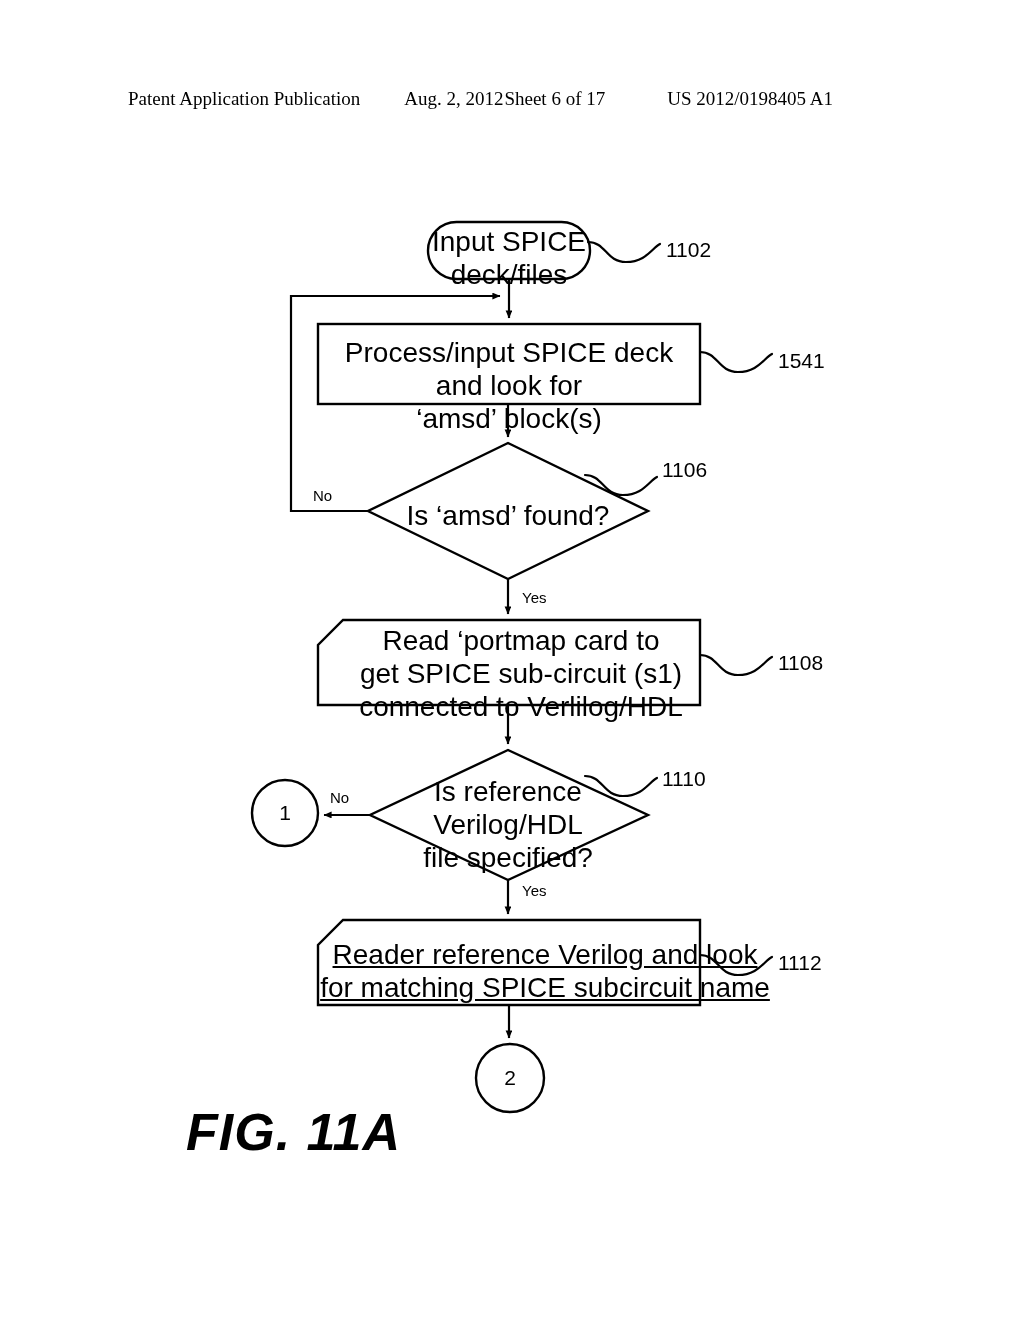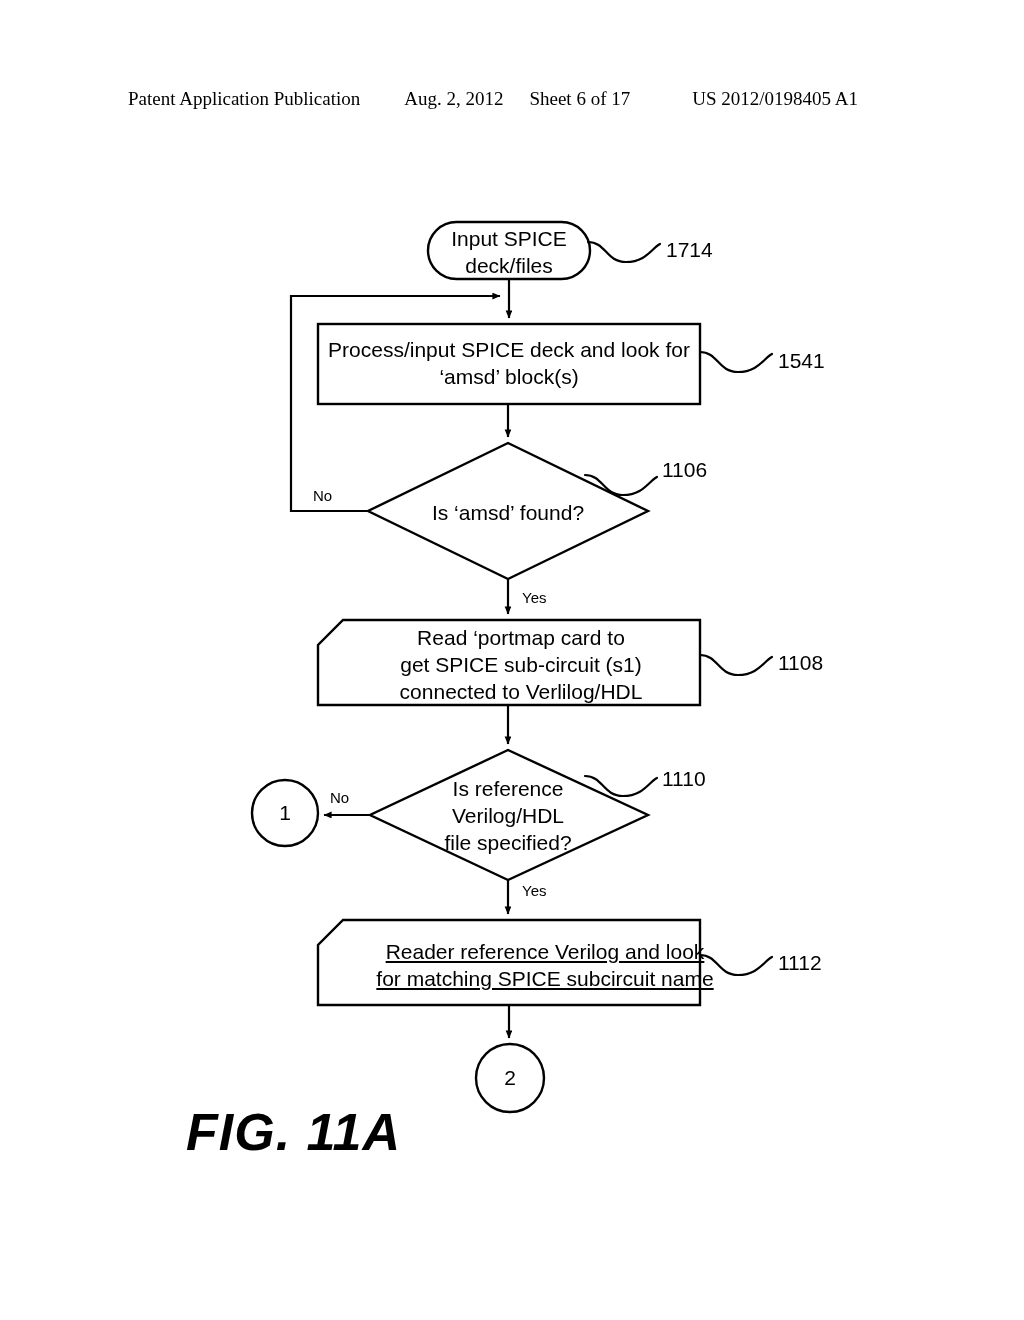--- a/index.html
+++ b/index.html
@@ -26,21 +26,21 @@
     height: 26px;
     display: flex;
     align-items: baseline;
     font-family: "Liberation Serif", serif;
     font-weight: normal;
     font-size: 19px;
     letter-spacing: 0px;
     white-space: nowrap;
   }
   #page-header .hdr-pub   { margin-right: 44px; }
-  #page-header .hdr-date  { margin-right: 26px; }
+  #page-header .hdr-date  { margin-right: 1px; }
   #page-header .hdr-sheet { margin-right: 62px; text-align: right; }
   #page-header .hdr-num   { }
 
   
   #fig-caption {
     position: absolute;
     left: 186px;
     top: 1102px;
     font-family: "Liberation Sans", sans-serif;
     font-weight: bold;
@@ -73,22 +73,22 @@
     stroke: #000000;
     stroke-width: 2.2;
     stroke-linecap: round;
   }
 
   
   .node-text {
     position: absolute;
     text-align: center;
     font-family: "Liberation Sans", sans-serif;
-    font-size: 21px;
-    line-height: 27px;
+    font-size: 28px;
+    line-height: 33px;
     color: #000000;
     white-space: pre-line;
   }
   .edge-label {
     position: absolute;
     font-family: "Liberation Sans", sans-serif;
     font-size: 15px;
     color: #000000;
     white-space: nowrap;
   }
@@ -183,20 +183,20 @@
 for matching SPICE subcircuit name</div>
 
 <div class="conn-text" style="left:255px; top:801px; width:60px;">1</div>
 <div class="conn-text" style="left:480px; top:1066px; width:60px;">2</div>
 
 <div class="edge-label" style="left:313px; top:487px;">No</div>
 <div class="edge-label" style="left:522px; top:589px;">Yes</div>
 <div class="edge-label" style="left:330px; top:789px;">No</div>
 <div class="edge-label" style="left:522px; top:882px;">Yes</div>
 
-<div class="ref-num" style="left:666px; top:238px;">1714</div>
+<div class="ref-num" style="left:666px; top:238px;">1102</div>
 <div class="ref-num" style="left:778px; top:349px;">1541</div>
 <div class="ref-num" style="left:662px; top:458px;">1106</div>
 <div class="ref-num" style="left:778px; top:651px;">1108</div>
 <div class="ref-num" style="left:662px; top:767px;">1110</div>
 <div class="ref-num" style="left:778px; top:951px;">1112</div>
 
 <div id="fig-caption">FIG. 11A</div>
 
 </body></html>

